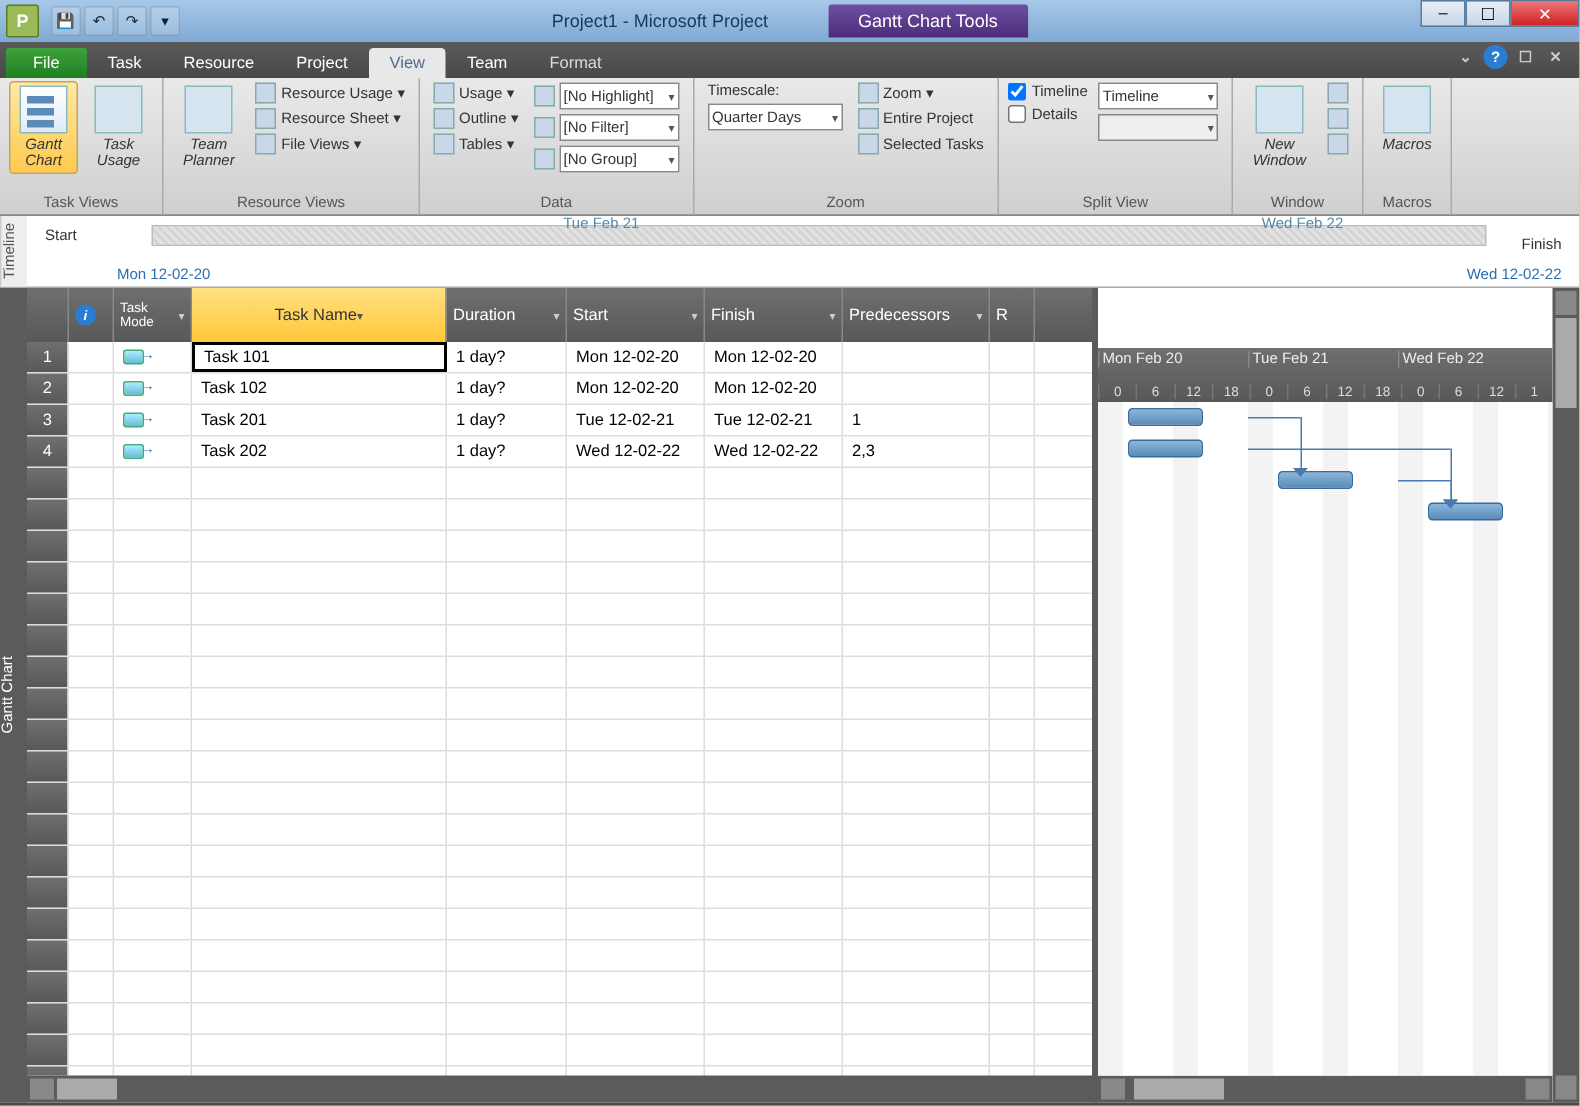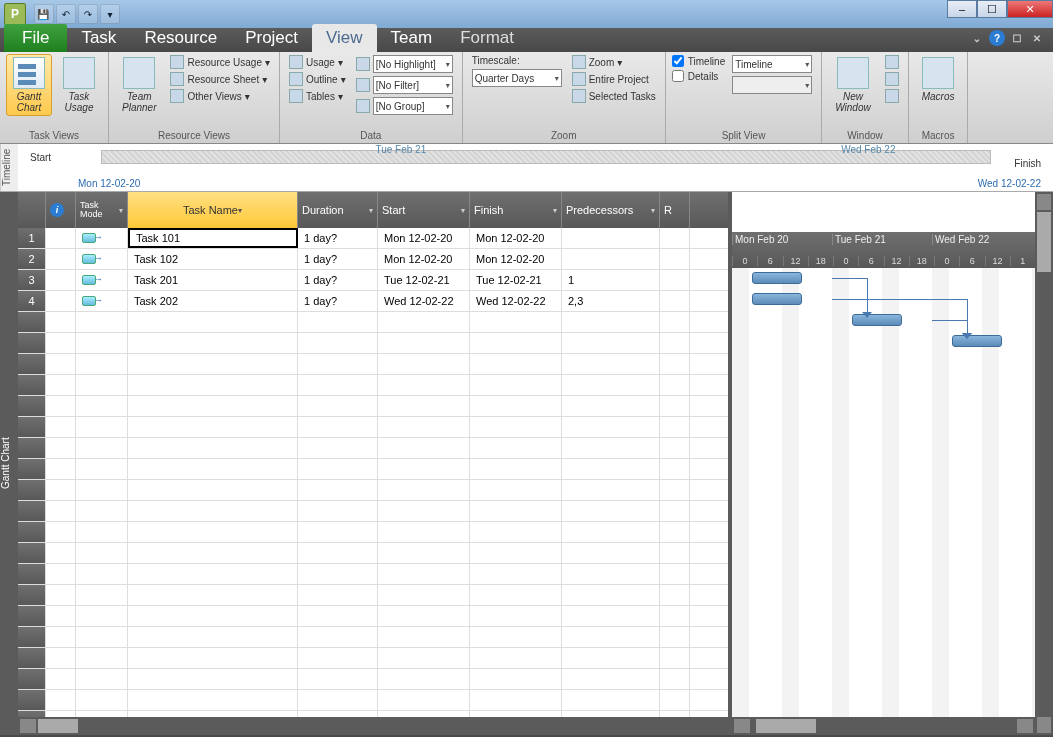--- a/index.html
+++ b/index.html
@@ -11,21 +11,21 @@
 .titlebar .qat { display: flex; gap: 2px; margin-left: 4px; }
 .titlebar .qat .qbtn { width: 20px; height: 20px; background: rgba(255,255,255,0.2); border: 1px solid rgba(0,0,0,0.15); border-radius: 2px; display: flex; align-items: center; justify-content: center; font-size: 10px; color: #123; }
 .titlebar .title { position: absolute; left: 50%; transform: translateX(-50%); color: #123a5c; font-size: 12px; display:flex; gap:30px; align-items:center;}
 .titlebar .title .contextual { background: linear-gradient(#6f4fa0,#4b2d7a); color: #fff; padding: 4px 20px; border-radius: 2px 2px 0 0; margin-left: 10px;}
 .titlebar .winbtns { position: absolute; right: 0; top: 0; display: flex; }
 .titlebar .winbtns .wb { width: 30px; height: 18px; border: 1px solid #5a7ba0; background: linear-gradient(#e8eef6,#c8d6e8); display:flex; align-items:center; justify-content:center; font-size:11px;}
 .titlebar .winbtns .wb.close { background: linear-gradient(#e77,#c22); color:#fff; width:46px;}
 
 
 .menutabs { height: 24px; background: linear-gradient(#5b5b5b,#484848); display: flex; align-items: flex-end; padding-left: 4px; position:relative;}
-.menutabs .tab { color: #fff; padding: 4px 14px; font-size: 17px; cursor: pointer; }
+.menutabs .tab { color: #fff; padding: 4px 14px; font-size: 11px; cursor: pointer; }
 .menutabs .tab.file { background: linear-gradient(#3ea23e,#1f7f1f); border-radius: 2px 2px 0 0; padding:4px 18px;}
 .menutabs .tab.active { background: #e8e8e8; color: #4c6b8f; border-radius: 3px 3px 0 0; }
 .menutabs .tab.format { color: #ddd; }
 .menutabs .help { position:absolute; right:8px; top:2px; display:flex; gap:4px; align-items:center;}
 .menutabs .help span { width:16px; height:16px; background:#2b7cd3; border-radius:50%; color:#fff; display:flex; align-items:center; justify-content:center; font-size:10px; font-weight:bold;}
 .menutabs .help .chev { background:none; color:#ccc; }
 
 
 .ribbon { height: 92px; background: linear-gradient(#e9e9e9,#cfcfcf); border-bottom: 1px solid #888; display: flex; }
 .ribbon .group { border-right: 1px solid #aaa; padding: 2px 6px 0 6px; display: flex; flex-direction: column; justify-content: space-between; }
@@ -108,20 +108,24 @@
 <body>
 
 <div class="titlebar">
   <div class="logo">P</div>
   <div class="qat">
     <div class="qbtn">💾</div>
     <div class="qbtn">↶</div>
     <div class="qbtn">↷</div>
     <div class="qbtn">▾</div>
   </div>
+  <div class="title">
+    <span>Project1  -  Microsoft Project</span>
+    <span class="contextual">Gantt Chart Tools</span>
+  </div>
   <div class="winbtns">
     <div class="wb">–</div>
     <div class="wb">☐</div>
     <div class="wb close">✕</div>
   </div>
 </div>
 
 <div class="menutabs">
   <div class="tab file">File</div>
   <div class="tab">Task</div>
@@ -158,21 +162,21 @@
   <div class="group">
     <div class="grpbody">
       <div class="bigbtn">
         <div class="icon"></div>
         <div class="lbl" style="white-space:pre-line">Team
 Planner</div>
       </div>
       <div class="stack">
         <div class="smbtn"><span class="si"></span><span>Resource Usage</span> ▾</div>
         <div class="smbtn"><span class="si"></span><span>Resource Sheet</span> ▾</div>
-        <div class="smbtn"><span class="si"></span><span>Other Views</span> ▾</div>
+        <div class="smbtn"><span class="si"></span><span>File Views</span> ▾</div>
       </div>
     </div>
     <div class="grplabel">Resource Views</div>
   </div>
 
   <div class="group">
     <div class="grpbody">
       <div class="stack">
         <div class="smbtn"><span class="si"></span><span>Usage</span> ▾</div>
         <div class="smbtn"><span class="si"></span><span>Outline</span> ▾</div>

